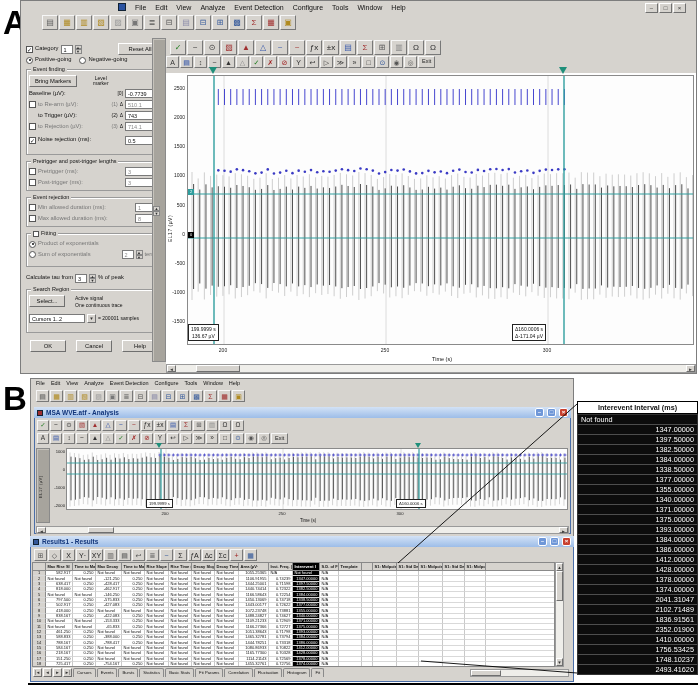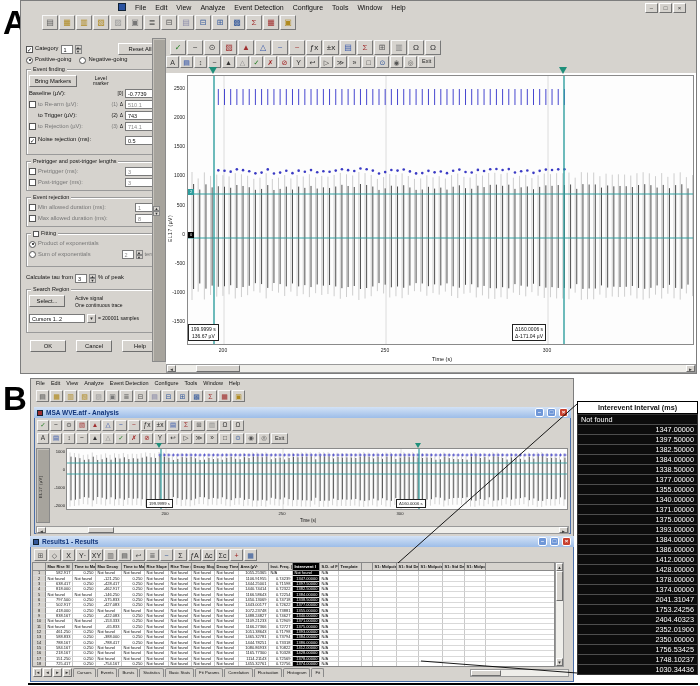--- a/index.html
+++ b/index.html
@@ -1653,27 +1653,27 @@
     <div class="inset-row">1371.00000</div>
     <div class="inset-row">1375.00000</div>
     <div class="inset-row">1393.00000</div>
     <div class="inset-row">1384.00000</div>
     <div class="inset-row">1386.00000</div>
     <div class="inset-row">1412.00000</div>
     <div class="inset-row">1428.00000</div>
     <div class="inset-row">1378.00000</div>
     <div class="inset-row">1374.00000</div>
     <div class="inset-row">2041.31047</div>
-    <div class="inset-row">1753.24256</div>
-    <div class="inset-row">2404.40323</div>
+    <div class="inset-row">2102.71489</div>
+    <div class="inset-row">1836.91561</div>
     <div class="inset-row">2352.01900</div>
-    <div class="inset-row">2350.00000</div>
+    <div class="inset-row">1410.00000</div>
     <div class="inset-row">1756.53425</div>
     <div class="inset-row">1748.10237</div>
-    <div class="inset-row">1030.34436</div>
+    <div class="inset-row">2493.41620</div>
   </div>
 
 <svg class="abs" style="left:0;top:0;pointer-events:none" width="700" height="686">
   <line x1="577" y1="404" x2="398" y2="563" stroke="#000" stroke-width="0.9"></line>
   <line x1="577" y1="673" x2="421" y2="661" stroke="#000" stroke-width="0.9"></line>
 </svg>
 
 <div class="abs" style="left:28px;top:683px;width:670px;height:2px;background:#000"></div>
 
 </body></html>

